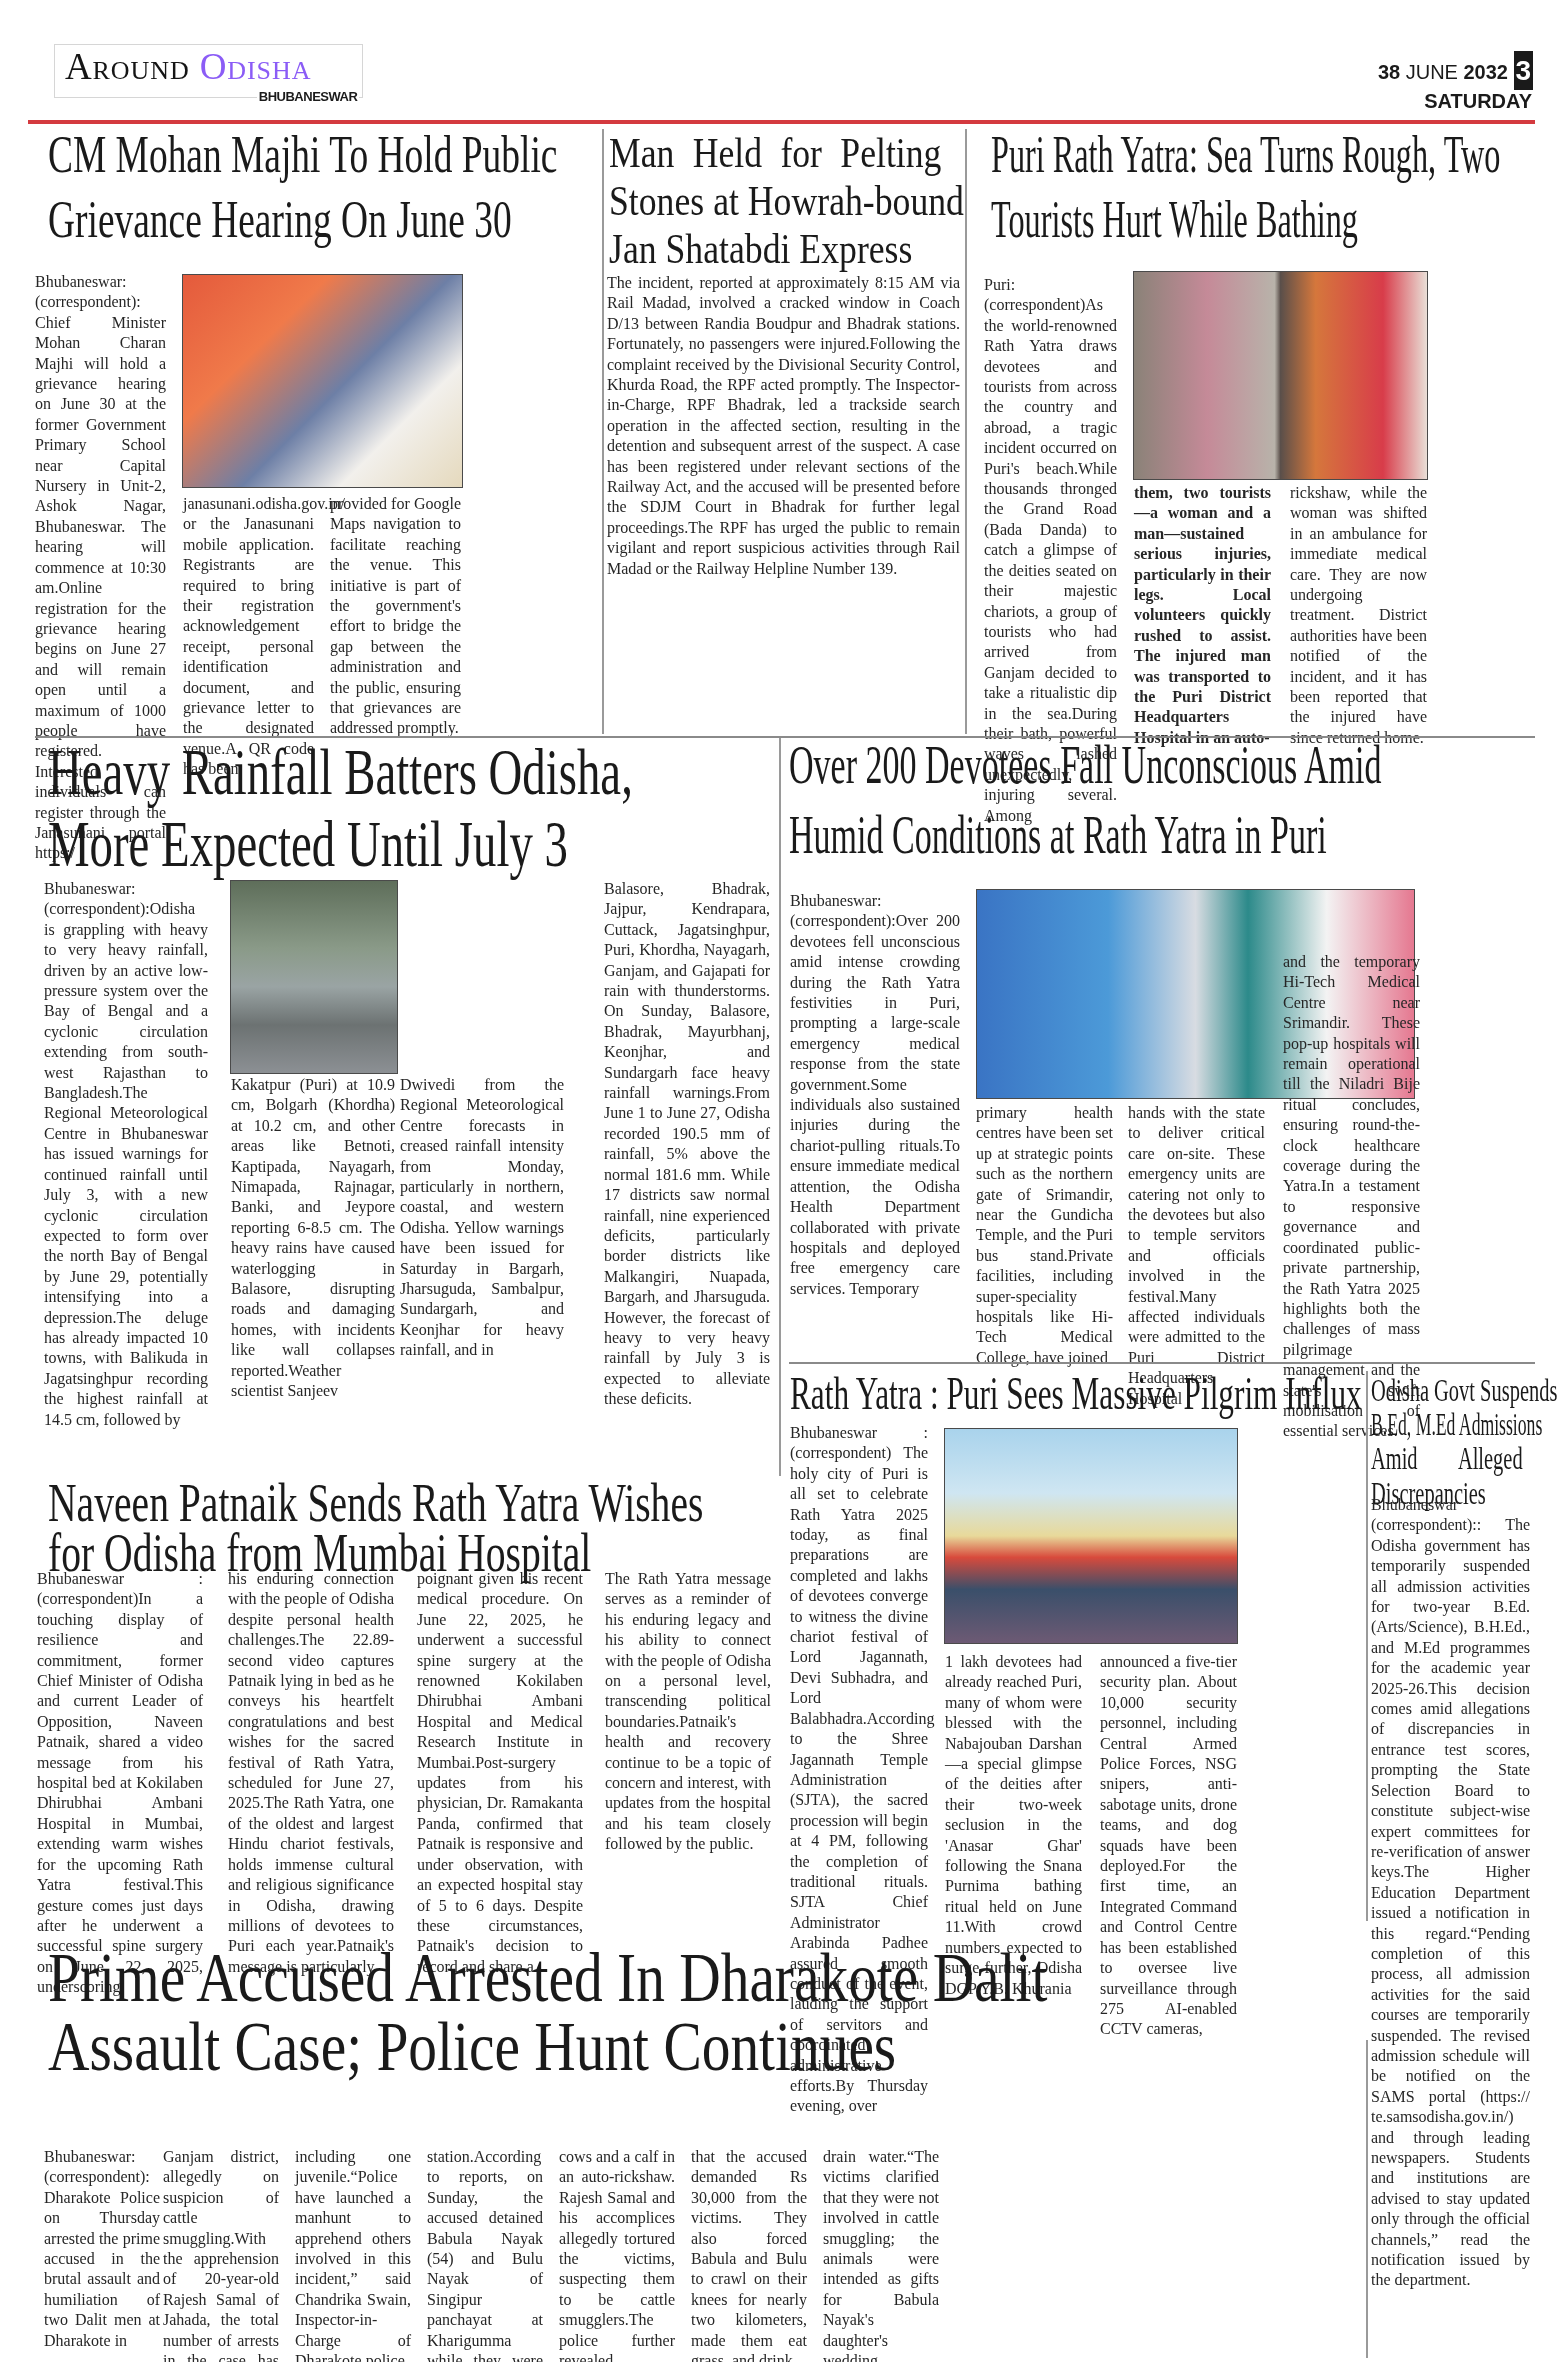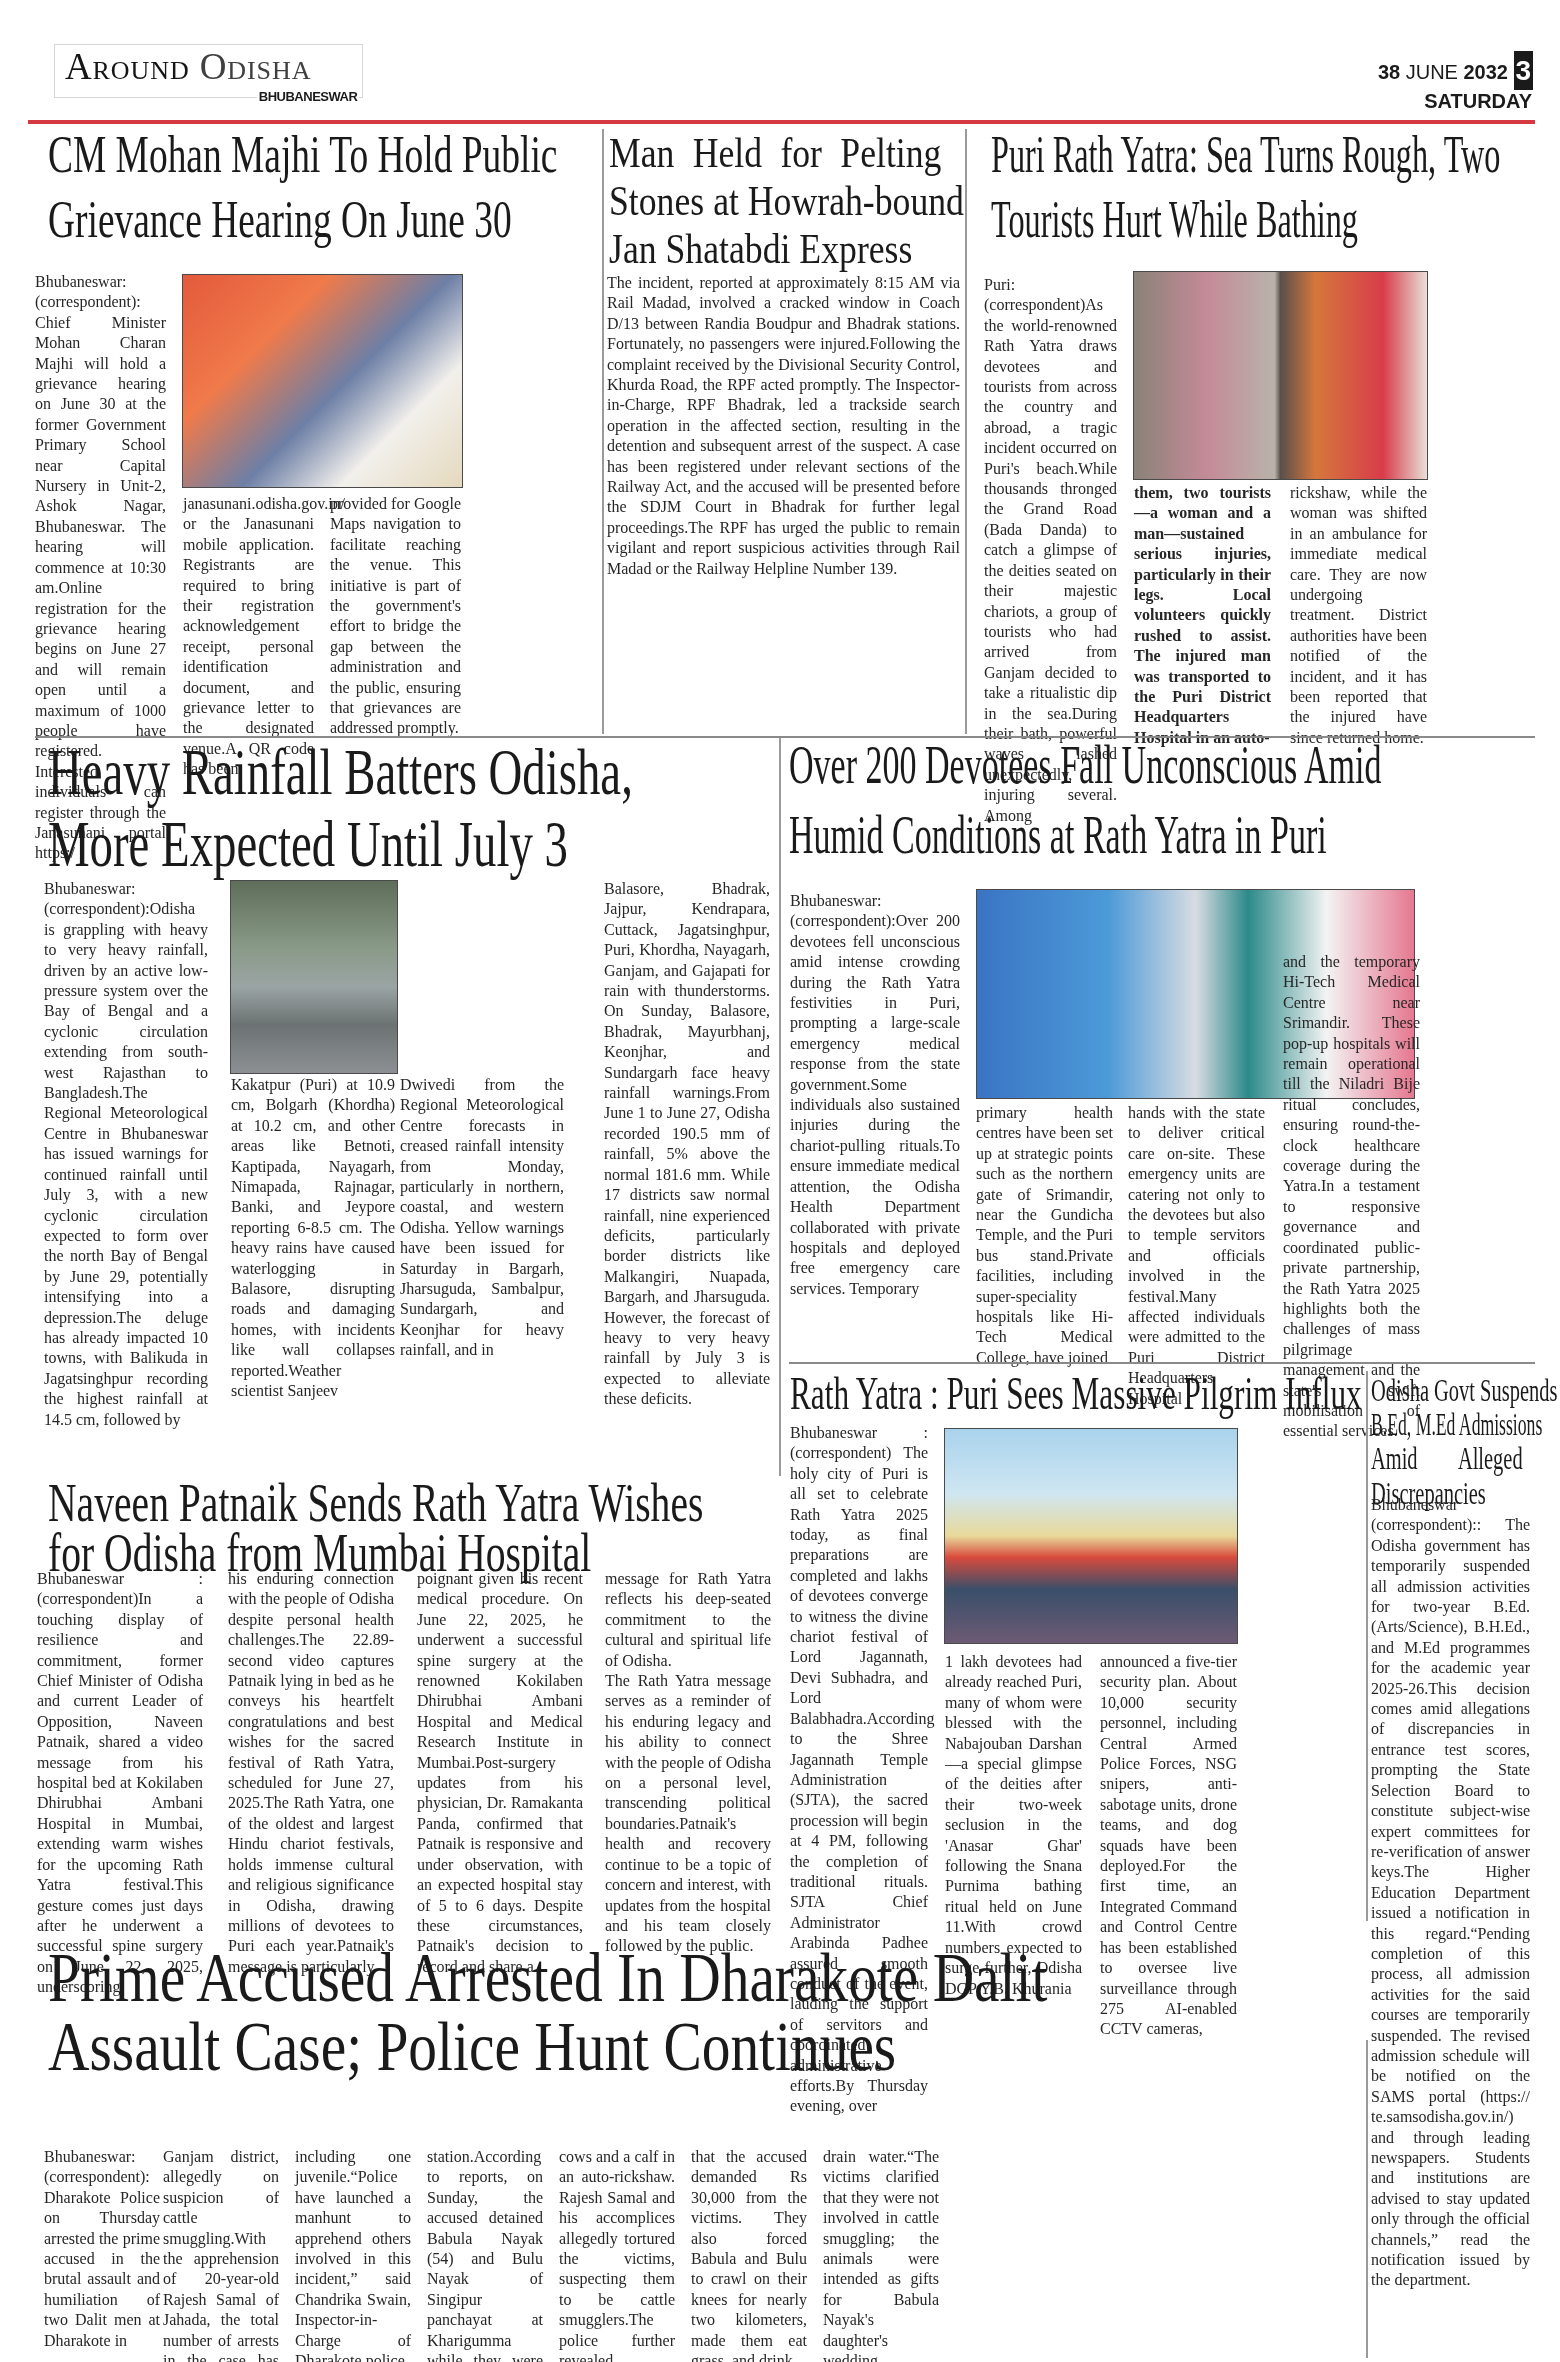--- a/index.html
+++ b/index.html
@@ -1,21 +1,21 @@
 <!DOCTYPE html>
 <html style="font-size:14.8px"><head>
 <meta charset="utf-8">
 <style>
   * { box-sizing: border-box; margin: 0; padding: 0; }
   html, body { width: 1561px; height: 2363px; background: #ffffff; overflow: hidden; }
   body { position: relative; font-family: "Liberation Serif", "DejaVu Serif", serif; color: #1b1b1b; }
   .abs { position: absolute; }
   .masthead-box { left: 54px; top: 44px; width: 309px; height: 54px; border: 1.8px solid #d6d6d6; }
   .logo-around { left: 65px; top: 46px; font-size: 37px; letter-spacing: 0.9px; color: #151515; font-variant: small-caps; line-height: 42px; }
-  .logo-odisha { color: #404040; }
+  .logo-odisha { color: #8b5cf6; }
   .logo-city { left: 257px; top: 89px; font-family: "Liberation Sans", sans-serif; font-weight: bold; font-size: 13px; letter-spacing: -0.5px; color: #1b1b1b; background: #fff; padding: 0 1.8px; }
   .date { right: 82px; top: 61px; font-family: "Liberation Sans", sans-serif; font-weight: bold; font-size: 20px; color: #1b1b1b; }
   .date .month { font-weight: normal; font-size: 20px; }
   .pageno { left: 1514px; top: 51px; width: 18.5px; height: 39px; background: #1a1a1a; color: #fff; font-family: "Liberation Sans", sans-serif; font-weight: bold; font-size: 28px; text-align: center; line-height: 39px; }
   .day { right: 29px; top: 90px; font-family: "Liberation Sans", sans-serif; font-weight: bold; font-size: 20px; }
   .redrule { left: 28px; top: 120px; width: 1507px; height: 3.7px; background: #d43a3f; }
   .hl { font-family: "Liberation Serif", serif; color: #1a1a1a; line-height: 1.0; transform-origin: left top; white-space: nowrap; }
   .body { font-size: 16px; line-height: 20.4px; text-align: justify; color: #262626; }
   .col p { margin: 0; }
   .photo { border: 1.8px solid #4a4a4a; overflow: hidden; }
@@ -96,21 +96,20 @@
 <div class="abs hrule" style="left:789px;top:1362px;width:746px;"></div>
 
 <div class="abs hrule" style="left:35px;top:1469px;width:744px;background:transparent;"></div>
 <section>
   <div class="abs hl" style="left:48px;top:1475px;font-size:55px;transform:scaleX(0.72);">Naveen Patnaik Sends Rath Yatra Wishes</div>
   <div class="abs hl" style="left:48px;top:1525px;font-size:55px;transform:scaleX(0.72);">for Odisha from Mumbai Hospital</div>
   <div class="abs body col" style="left:37px;top:1569px;width:166px;">Bhubaneswar :(correspondent)In a touching display of resilience and commitment, former Chief Minister of Odisha and current Leader of Opposition, Naveen Patnaik, shared a video message from his hospital bed at Kokilaben Dhirubhai Ambani Hospital in Mumbai, extending warm wishes for the upcoming Rath Yatra festival.This gesture comes just days after he underwent a successful spine surgery on June 22, 2025, underscoring</div>
   <div class="abs body col" style="left:228px;top:1569px;width:166px;">his enduring connection with the people of Odisha despite personal health challenges.The 22.89-second video captures Patnaik lying in bed as he conveys his heartfelt congratulations and best wishes for the sacred festival of Rath Yatra, scheduled for June 27, 2025.The Rath Yatra, one of the oldest and largest Hindu chariot festivals, holds immense cultural and religious significance in Odisha, drawing millions of devotees to Puri each year.Patnaik's message is particularly</div>
   <div class="abs body col" style="left:417px;top:1569px;width:166px;">poignant given his recent medical procedure. On June 22, 2025, he underwent a successful spine surgery at the renowned Kokilaben Dhirubhai Ambani Hospital and Medical Research Institute in Mumbai.Post-surgery updates from his physician, Dr. Ramakanta Panda, confirmed that Patnaik is responsive and under observation, with an expected hospital stay of 5 to 6 days. Despite these circumstances, Patnaik's decision to record and share a</div>
   <div class="abs body col" style="left:605px;top:1569px;width:166px;">
-    <p>message for Rath Yatra reflects his deep-seated commitment to the cultural and spiritual life of Odisha.</p>
     <p>The Rath Yatra message serves as a reminder of his enduring legacy and his ability to connect with the people of Odisha on a personal level, transcending political boundaries.Patnaik's health and recovery continue to be a topic of concern and interest, with updates from the hospital and his team closely followed by the public.</p>
   </div>
 </section>
 
 <section>
   <div class="abs hl" style="left:790px;top:1371px;font-size:46px;transform:scaleX(0.68);">Rath Yatra : Puri Sees Massive Pilgrim Influx</div>
   <div class="abs body col" style="left:790px;top:1423px;width:138px;">Bhubaneswar :(correspondent) The holy city of Puri is all set to celebrate Rath Yatra 2025 today, as final preparations are completed and lakhs of devotees converge to witness the divine chariot festival of Lord Jagannath, Devi Subhadra, and Lord Balabhadra.According to the Shree Jagannath Temple Administration (SJTA), the sacred procession will begin at 4 PM, following the completion of traditional rituals. SJTA Chief Administrator Arabinda Padhee assured smooth conduct of the event, lauding the support of servitors and coordinated administrative efforts.By Thursday evening, over</div>
   <div class="abs photo" style="left:944px;top:1428px;width:294px;height:216px;background:linear-gradient(180deg,#a9d3ec 0%,#cfe6f2 30%,#e8d99a 50%,#d84a3c 60%,#3a4f6a 75%,#6d5a74 100%);" title="Three chariots before Jagannath Temple with massive crowd"></div>
   <div class="abs body col" style="left:945px;top:1652px;width:137px;">1 lakh devotees had already reached Puri, many of whom were blessed with the Nabajouban Darshan—a special glimpse of the deities after their two-week seclusion in the 'Anasar Ghar' following the Snana Purnima bathing ritual held on June 11.With crowd numbers expected to surge further, Odisha DGP Y.B. Khurania</div>
   <div class="abs body col" style="left:1100px;top:1652px;width:137px;">announced a five-tier security plan. About 10,000 security personnel, including Central Armed Police Forces, NSG snipers, anti-sabotage units, drone teams, and dog squads have been deployed.For the first time, an Integrated Command and Control Centre has been established to oversee live surveillance through 275 AI-enabled CCTV cameras,</div>

